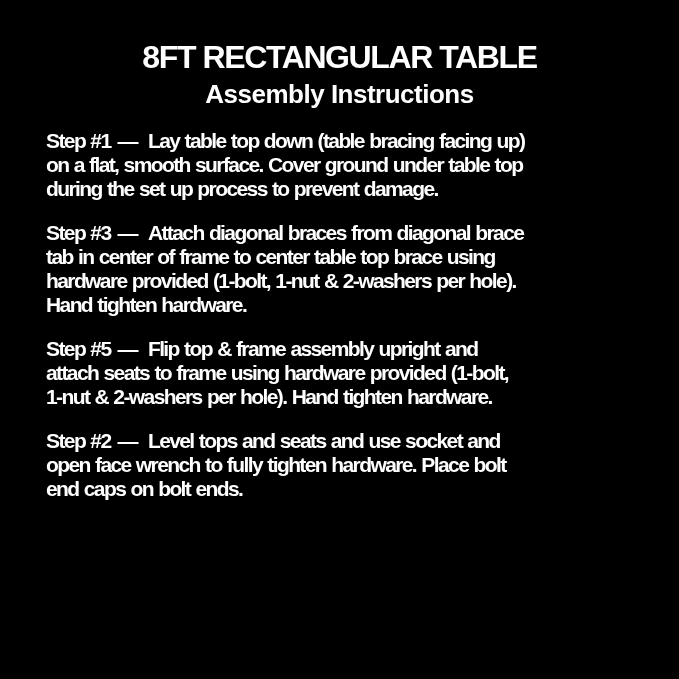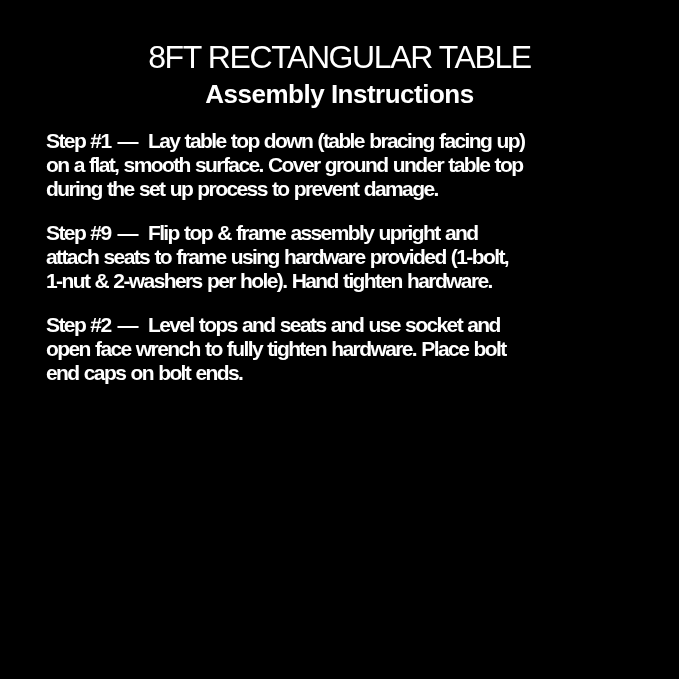--- a/index.html
+++ b/index.html
@@ -20,21 +20,21 @@
     box-sizing:border-box;
     background:var(--bg);
   }
   .title{
     margin:0;
     margin-top:38px;
     font-size:32px;
     line-height:38px;
     letter-spacing:-1.4px;
     text-align:center;
-    font-weight:400;
+    font-weight:700;
   }
   .subtitle{
     margin:11px;
     margin-top:3px;
     font-size:26px;
     line-height:30px;
     letter-spacing:-0.5px;
     text-align:center;
     font-weight:700;
   }
@@ -70,22 +70,26 @@
   <h1 class="title">8FT RECTANGULAR TABLE</h1>
   <h2 class="subtitle">Assembly Instructions</h2>
 
   <div class="steps">
 
     <p class="step"><span class="step-label">Step #1</span><span class="step-sep">—</span><span class="step-body">Lay table top down (table bracing facing up)
 on a flat, smooth surface. Cover ground under table top
 during the set up process to prevent damage.</span></p>
 
 
+    <p class="step"><span class="step-label">Step #3</span><span class="step-sep">—</span><span class="step-body">Attach diagonal braces from diagonal brace
+tab in center of frame to center table top brace using
+hardware provided (1-bolt, 1-nut &amp; 2-washers per hole).
+Hand tighten hardware.</span></p>
 
-    <p class="step"><span class="step-label">Step #9</span><span class="step-sep">—</span><span class="step-body">Flip top &amp; frame assembly upright and
+    <p class="step"><span class="step-label">Step #5</span><span class="step-sep">—</span><span class="step-body">Flip top &amp; frame assembly upright and
 attach seats to frame using hardware provided (1-bolt,
 1-nut &amp; 2-washers per hole). Hand tighten hardware.</span></p>
 
     <p class="step"><span class="step-label">Step #2</span><span class="step-sep">—</span><span class="step-body">Level tops and seats and use socket and
 open face wrench to fully tighten hardware. Place bolt
 end caps on bolt ends.</span></p>
 
   </div>
 </div>
 

